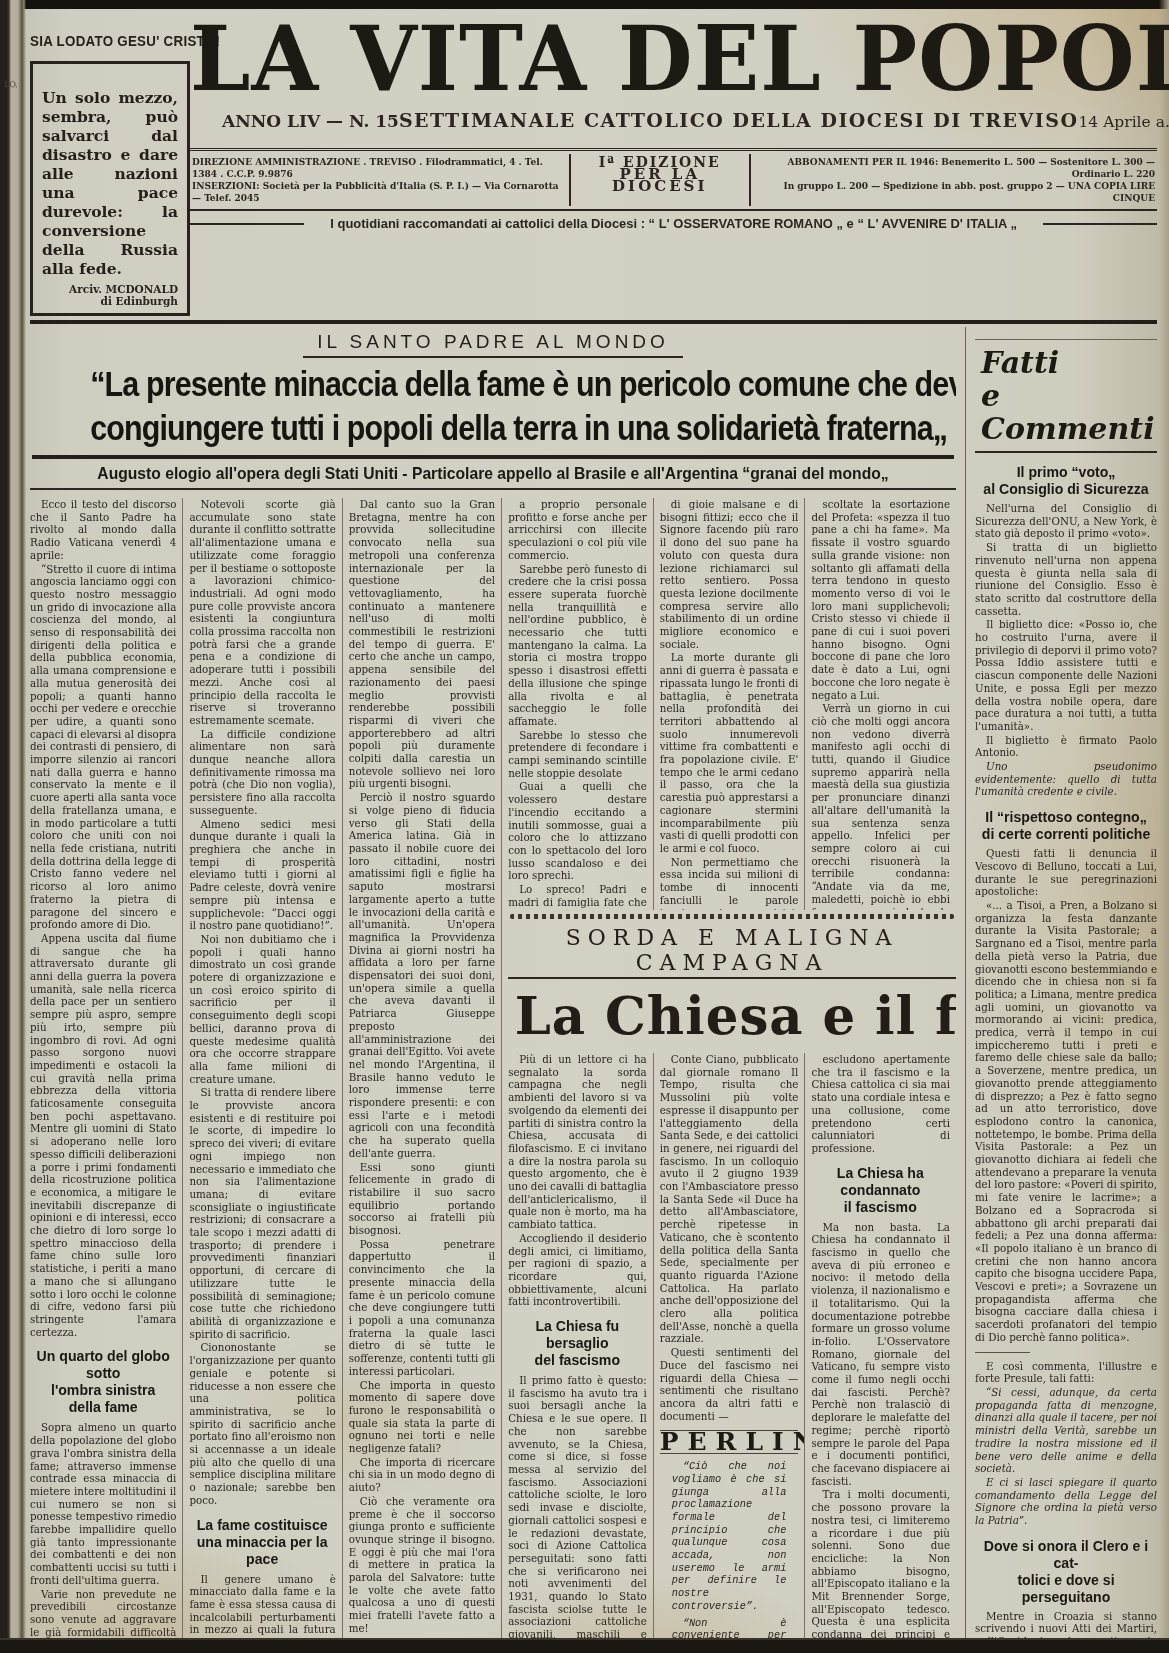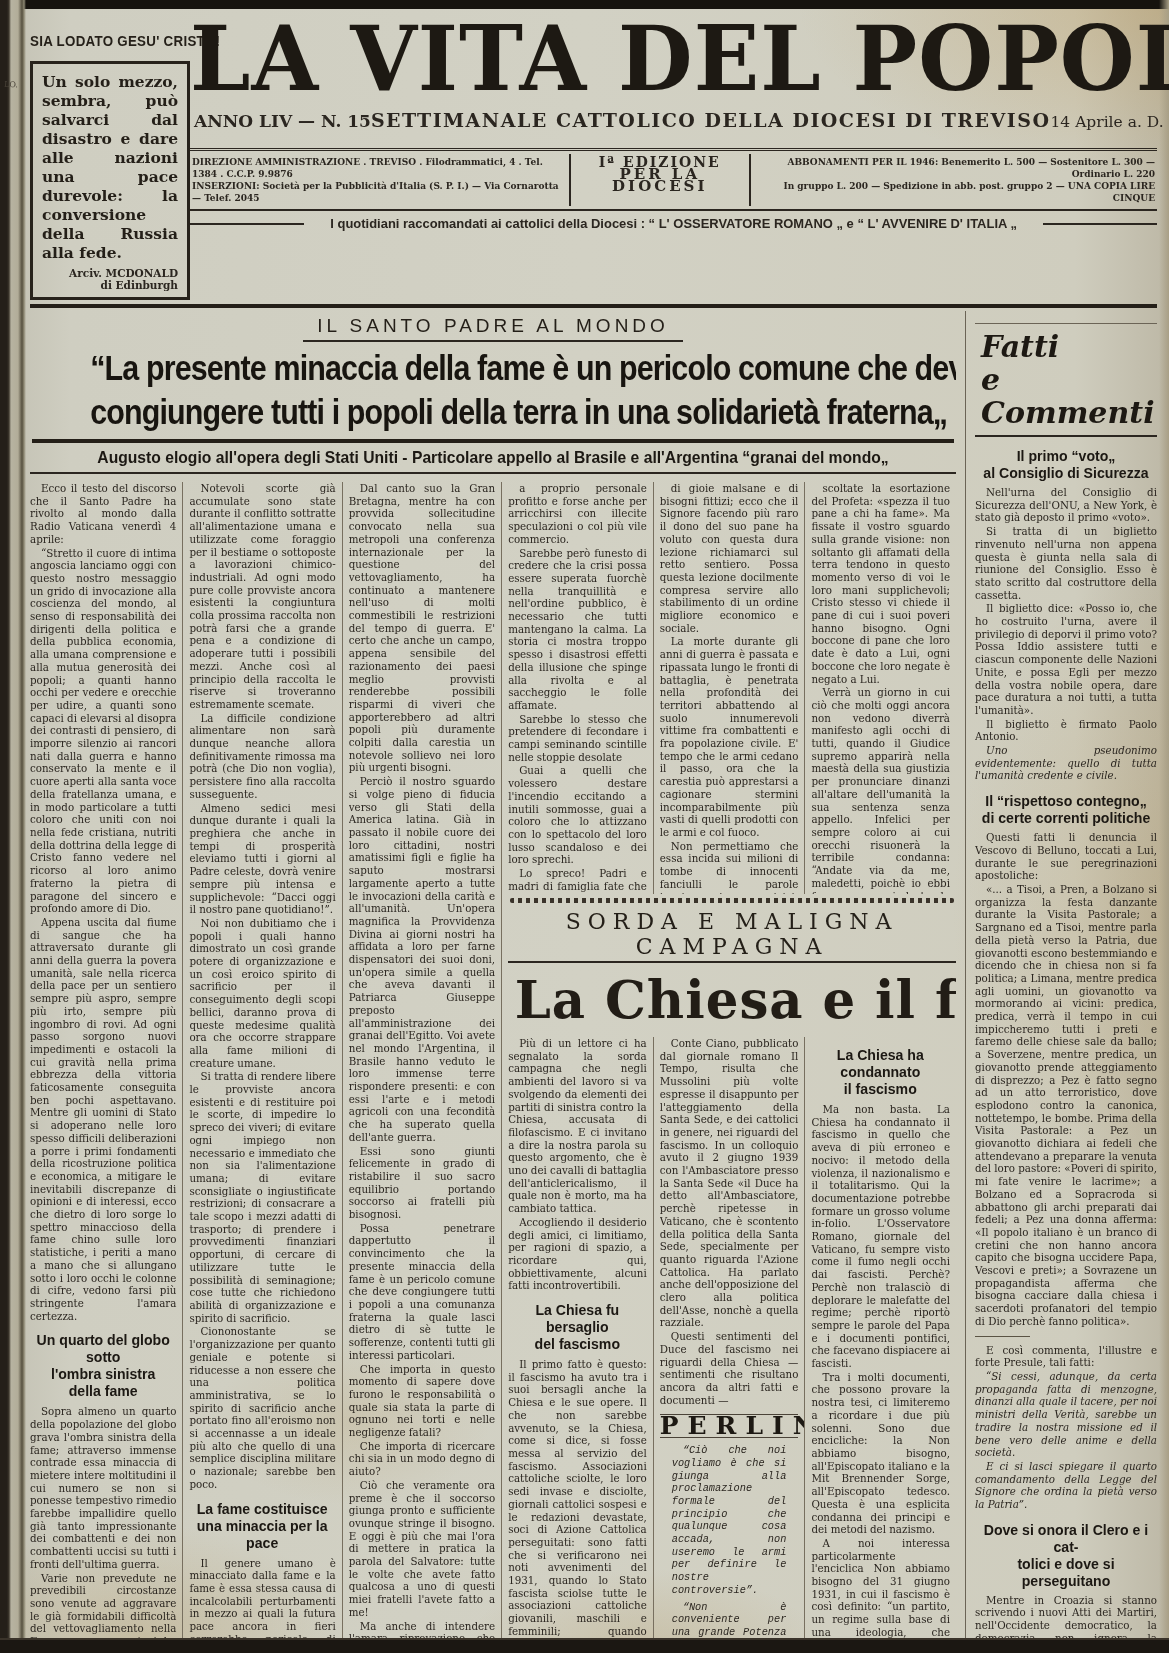--- a/index.html
+++ b/index.html
@@ -18,26 +18,26 @@
   .left-edge{position:absolute;left:0;top:0;bottom:0;width:26px;
     background:linear-gradient(90deg,#241f19 0,#241f19 7px,#3d372d 9px,#b7b3a1 11px,#b2ad99 18px,#56503f 22px,#8d8873 24px,rgba(0,0,0,0) 26px);}
   .edge-frag{position:absolute;left:4px;top:80px;font-size:8px;color:#4a443a;transform:rotate(3deg);}
   .right-edge{position:absolute;right:0;top:0;bottom:0;width:10px;background:linear-gradient(270deg,#a89f86 0,rgba(168,159,134,0) 100%);}
   .content{position:absolute;left:30px;right:12px;top:11px;bottom:15px;}
 
   
   .mast-row{display:flex;align-items:flex-start;}
   .bless-col{width:160px;flex:none;padding-top:22px;}
   .bless{font-family:"Liberation Sans",sans-serif;font-weight:bold;font-size:14.5px;letter-spacing:.3px;transform:scaleX(.92);transform-origin:left;white-space:nowrap;color:#241f18;}
-  .motto-box{border:3px solid #27221b;margin-top:12px;padding:8px 9px 6px;width:136px;}
+  .motto-box{border:3px solid #27221b;margin-top:12px;padding:24px 9px 6px;width:136px;}
   .motto{font-weight:bold;font-size:15.5px;line-height:19px;text-align:justify;color:#241f18;}
   .motto-sig{font-weight:bold;font-size:10.5px;text-align:right;margin-top:5px;line-height:12px;white-space:pre-line;}
   .mast-main{flex:1;min-width:0;}
   .mast-title{font-weight:bold;font-size:86px;line-height:92px;letter-spacing:1px;text-align:center;white-space:nowrap;color:#1d1913;transform:scaleY(1.04);transform-origin:top;}
-  .mast-sub{display:flex;align-items:baseline;margin-top:6px;padding:0 4px;}
+  .mast-sub{display:flex;align-items:baseline;margin-top:6px;padding:0 4px;margin-left:28px;}
   .anno{font-weight:bold;font-size:17px;flex:none;}
   .subtitle{flex:1;text-align:center;font-weight:bold;font-size:19px;letter-spacing:1.5px;white-space:nowrap;}
   .dateline{flex:none;font-size:15.5px;}
   .info-strip{display:flex;align-items:stretch;margin-top:17px;border-top:3px double #2b2620;border-bottom:2px solid #2b2620;padding:3px 0;}
   .info-cell{font-size:9px;line-height:12px;}
   .info-admin{flex:1.35;font-weight:bold;padding:2px 6px 2px 2px;}
   .info-ed{flex:none;width:170px;border-left:2px solid #2b2620;border-right:2px solid #2b2620;text-align:center;padding:2px 4px;}
   .info-ed .l1{font-weight:bold;font-size:14px;letter-spacing:2px;}
   .info-ed .l2{font-weight:bold;font-size:15px;letter-spacing:3px;}
   .info-abb{flex:1.45;font-weight:bold;text-align:right;padding:2px 2px 2px 6px;}
@@ -216,20 +216,21 @@
                     <div class="blk b-p">Il primo fatto è questo: il fascismo ha avuto tra i suoi bersagli anche la Chiesa e le sue opere. Il che non sarebbe avvenuto, se la Chiesa, come si dice, si fosse messa al servizio del fascismo. Associazioni cattoliche sciolte, le loro sedi invase e disciolte, giornali cattolici sospesi e le redazioni devastate, soci di Azione Cattolica perseguitati: sono fatti che si verificarono nei noti avvenimenti del 1931, quando lo Stato fascista sciolse tutte le associazioni cattoliche giovanili, maschili e femminili; quando elementi fascisti si abbandonarono, in tutta l'Italia, ma specialmente a Roma, ad offese e insulti a persone e cose cattoliche, non esclusa la augusta persona del Sommo Pontefice. Il quale, in un discorso del 3 giugno ebbe a deplorare “gli incidenti, le irriverenze, le distruzioni, i sequestri, i vandalismi compiuti ovunque e in Roma stessa, ed in edifici che godono della extraterritorialità, e con offese alla persona del Sommo Pontefice”</div>
                   </div>
                 <div class="col">
                     <div class="blk b-p">Conte Ciano, pubblicato dal giornale romano Il Tempo, risulta che Mussolini più volte espresse il disappunto per l'atteggiamento della Santa Sede, e dei cattolici in genere, nei riguardi del fascismo. In un colloquio avuto il 2 giugno 1939 con l'Ambasciatore presso la Santa Sede «il Duce ha detto all'Ambasciatore, perchè ripetesse in Vaticano, che è scontento della politica della Santa Sede, specialmente per quanto riguarda l'Azione Cattolica. Ha parlato anche dell'opposizione del clero alla politica dell'Asse, nonchè a quella razziale.</div>
                     <div class="blk b-p">Questi sentimenti del Duce del fascismo nei riguardi della Chiesa — sentimenti che risultano ancora da altri fatti e documenti —</div>
                     <div class="blk b-h2">PERLINE...</div>
                     <div class="blk b-q">“Ciò che noi vogliamo è che si giunga alla proclamazione formale del principio che qualunque cosa accada, non useremo le armi per definire le nostre controversie”.</div>
                     <div class="blk b-q">“Non è conveniente per una grande Potenza (Russia) di negoziare o cercare di negoziare con un piccolo Paese (Iran), per ottenerne concessioni mediante l'occupazione del suo territorio. Questo è imperialismo da diciannovesimo secolo. Questo veramente dovrebbe non più accadere”.</div>
                   </div>
                 <div class="col last">
+                    <div class="blk b-p">escludono apertamente che tra il fascismo e la Chiesa cattolica ci sia mai stato una cordiale intesa e una collusione, come pretendono certi calunniatori di professione.</div>
                     <div class="blk b-h">La Chiesa ha condannato
 il fascismo</div>
                     <div class="blk b-p">Ma non basta. La Chiesa ha condannato il fascismo in quello che aveva di più erroneo e nocivo: il metodo della violenza, il nazionalismo e il totalitarismo. Qui la documentazione potrebbe formare un grosso volume in-folio. L'Osservatore Romano, giornale del Vaticano, fu sempre visto come il fumo negli occhi dai fascisti. Perchè? Perchè non tralasciò di deplorare le malefatte del regime; perchè riportò sempre le parole del Papa e i documenti pontifici, che facevano dispiacere ai fascisti.</div>
                     <div class="blk b-p">Tra i molti documenti, che possono provare la nostra tesi, ci limiteremo a ricordare i due più solenni. Sono due encicliche: la Non abbiamo bisogno, all'Episcopato italiano e la Mit Brennender Sorge, all'Episcopato tedesco. Questa è una esplicita condanna dei principi e dei metodi del nazismo.</div>
                     <div class="blk b-p">A noi interessa particolarmente l'enciclica Non abbiamo bisogno del 31 giugno 1931, in cui il fascismo è così definito: “un partito, un regime sulla base di una ideologia, che dichiaratamente si risolve a una vera e propria statolatria pagana, in pieno contrasto coi diritti naturali della famiglia, che coi diritti soprannaturali della Chiesa”. E vi si condanna il metodo educativo del fascismo, che “monopolizza interamente la gioventù”, “e che educa le sue giovani forze all'odio, alla violenza, alla irriverenza, non esclusa la persona del Papa”.</div>
                   </div>
               </div>
             </div>
           </div>
         </div>

